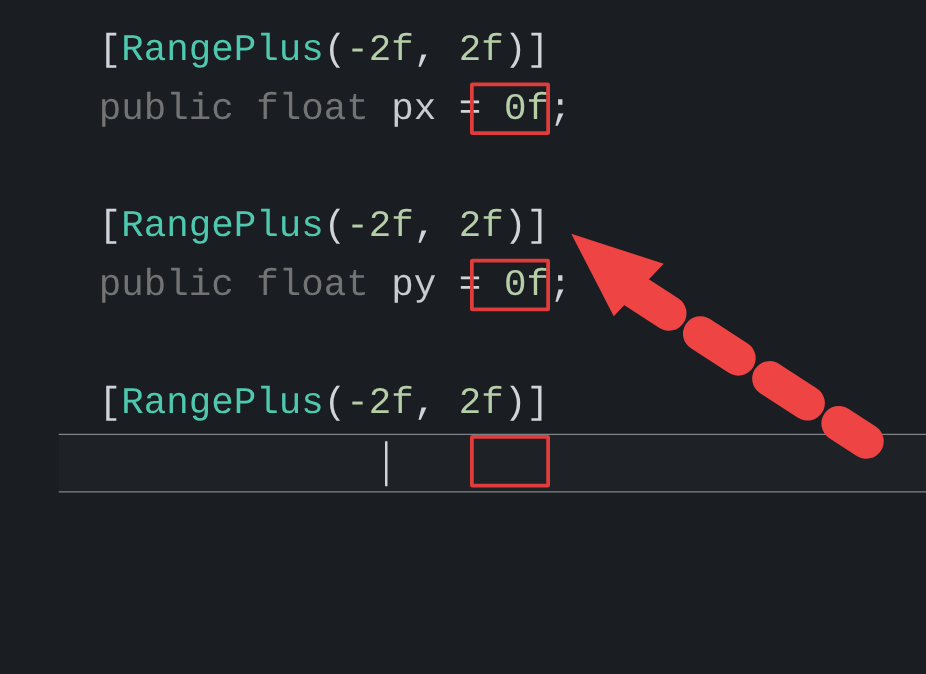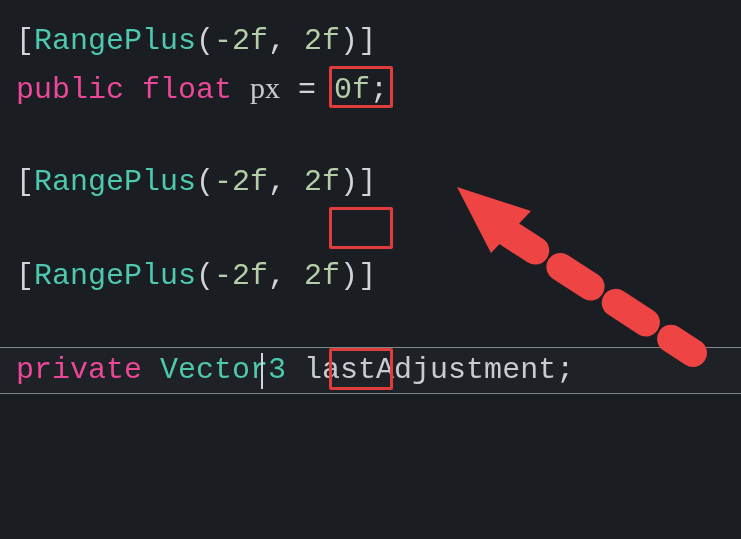--- a/index.html
+++ b/index.html
@@ -7,35 +7,36 @@
     background: #1a1d21;
     width: 741px;
     height: 539px;
     overflow: hidden;
     font-family: "Consolas", "Menlo", "Courier New", monospace;
     font-size: 30px;
     line-height: 1.55;
     position: relative;
   }
   .editor {
-    padding: 18px 0 0 16px;
+    padding: 18px 0 0 32px;
     position: relative;
+    margin-left: 47px;
   }
   .line {
     white-space: pre;
     color: #d0d4d8;
     position: relative;
     height: 47px;
   }
   .blank { height: 47px; }
   .tk-punct   { color: #d0d4d8; }
   .tk-attr    { color: #4ec9b0; }   
   .tk-num     { color: #b5cea8; }   
-  .tk-kw      { color: #ec4899; }   
-  .tk-ident   { color: #c8ccd0; font-family: Liberation Serif, serif; }   
+  .tk-kw      { color: #737373; }   
+  .tk-ident   { color: #c8ccd0; }   
   .tk-ident2  { color: #c8ccd0; }
 
   .red-box {
     position: absolute;
     border: 3px solid #e03c3c;
     border-radius: 2px;
     height: 42px;
     width: 64px;
     pointer-events: none;
   }
@@ -69,30 +70,30 @@
   <div class="line-highlight" style="top:347px;"></div>
 
   <div class="line"><span class="tk-punct">[</span><span class="tk-attr">RangePlus</span><span class="tk-punct">(</span><span class="tk-num">-2f</span><span class="tk-punct">, </span><span class="tk-num">2f</span><span class="tk-punct">)</span><span class="tk-punct">]</span></div>
 
   <div class="line"><span class="tk-kw">public</span><span> </span><span class="tk-kw">float</span><span> </span><span class="tk-ident">px</span><span class="tk-punct"> = </span><span class="tk-num">0f</span><span class="tk-punct">;</span></div>
 
   <div class="blank"></div>
 
   <div class="line"><span class="tk-punct">[</span><span class="tk-attr">RangePlus</span><span class="tk-punct">(</span><span class="tk-num">-2f</span><span class="tk-punct">, </span><span class="tk-num">2f</span><span class="tk-punct">)</span><span class="tk-punct">]</span></div>
 
+  <div class="line"><span class="tk-kw">public</span><span> </span><span class="tk-kw">float</span><span> </span><span class="tk-ident">py</span><span class="tk-punct"> = </span><span class="tk-num">0f</span><span class="tk-punct">;</span></div>
 
   <div class="blank"></div>
 
   <div class="line"><span class="tk-punct">[</span><span class="tk-attr">RangePlus</span><span class="tk-punct">(</span><span class="tk-num">-2f</span><span class="tk-punct">, </span><span class="tk-num">2f</span><span class="tk-punct">)</span><span class="tk-punct">]</span></div>
 
 
   <div class="blank"></div>
 
 
-  <div class="line"><span class="tk-kw">private</span><span> </span><span class="tk-attr">Vector3</span><span> </span><span class="tk-ident2">lastAdjustment</span><span class="tk-punct">;</span></div>
 
   <div class="red-box" style="top:66px; left:329px;"></div>
   <div class="red-box" style="top:207px; left:329px;"></div>
   <div class="red-box" style="top:348px; left:329px;"></div>
 
   <div class="cursor" style="top:353px; left:261px;"></div>
 
 </div>
 
 <svg class="arrow" style="left:445px; top:175px;" width="280" height="200" viewBox="0 0 280 200">

